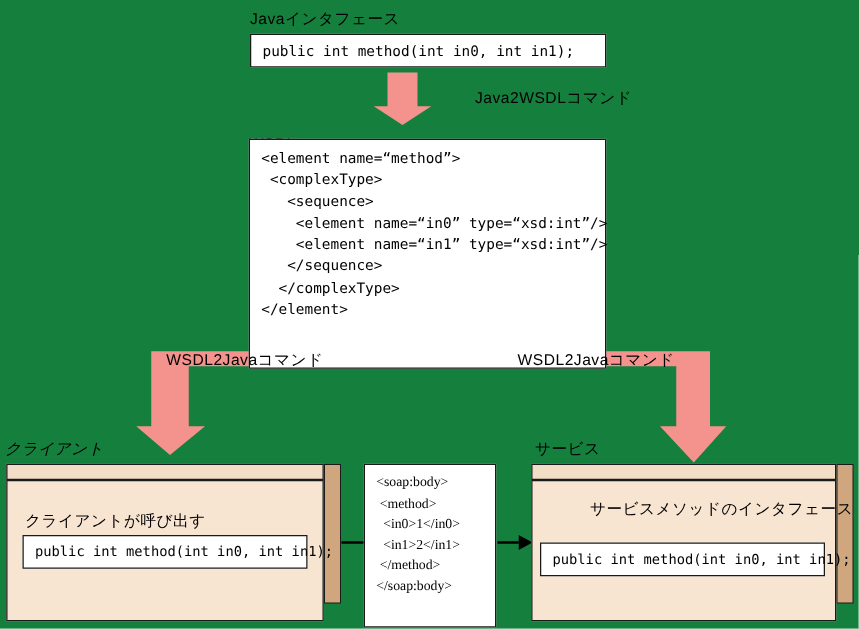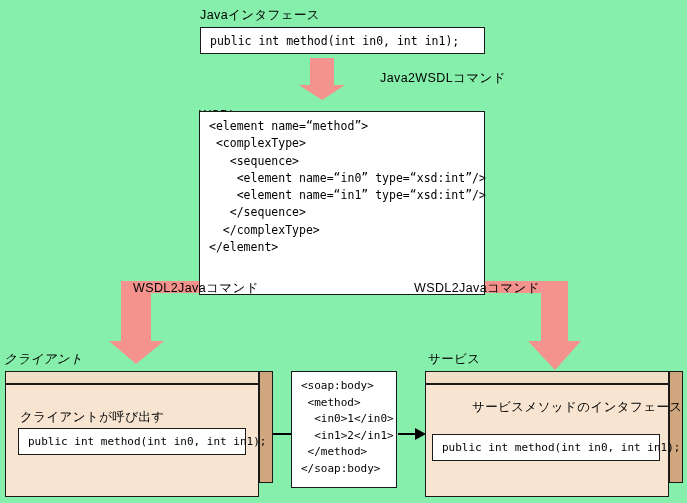--- a/index.html
+++ b/index.html
@@ -4,21 +4,21 @@
 <style>
   html, body {
     margin: 0;
     padding: 0;
     background: #ffffff;
   }
   #canvas {
     position: relative;
     width: 687px;
     height: 503px;
-    background: #86efac;
+    background: #15803d;
     font-family: "Liberation Sans", sans-serif;
     overflow: hidden;
   }
   .label {
     position: absolute;
     font-size: 12.5px;
     color: #000000;
     white-space: nowrap;
     line-height: 1.2;
     letter-spacing: 0.4px;
@@ -136,21 +136,21 @@
     <div class="face-top" style="width:254px; height:13px;"></div>
     <div class="face-front" style="width:254px; height:113px;"></div>
   </div>
 
   <div class="box-title" style="left:20px; top:388px;margin-top:20px;">クライアントが呼び出す
 Javaインタフェース</div>
 
   <div class="code-box inner" style="left:18px; top:428px; width:228px; height:27px; padding-top:5px; font-size:11px;">public int method(int in0, int in1);</div>
 
 
-  <div class="code-box" style="left:291px; top:371px; width:106px; height:117px; font-size:11px;">&lt;soap:body&gt;
+  <div class="code-box" style="left:291px; top:371px; width:106px; height:131px; font-size:11px;font-family:Liberation Serif, serif;">&lt;soap:body&gt;
  &lt;method&gt;
   &lt;in0&gt;1&lt;/in0&gt;
   &lt;in1&gt;2&lt;/in1&gt;
  &lt;/method&gt;
 &lt;/soap:body&gt;</div>
 
   <div class="label" style="left:428px; top:352px;">サービス</div>
 
   <div class="box3d" style="left:425px; top:371px; width:258px; height:126px;">
     <div class="face-side" style="width:14px; height:112px; top:0; right:0;"></div>

